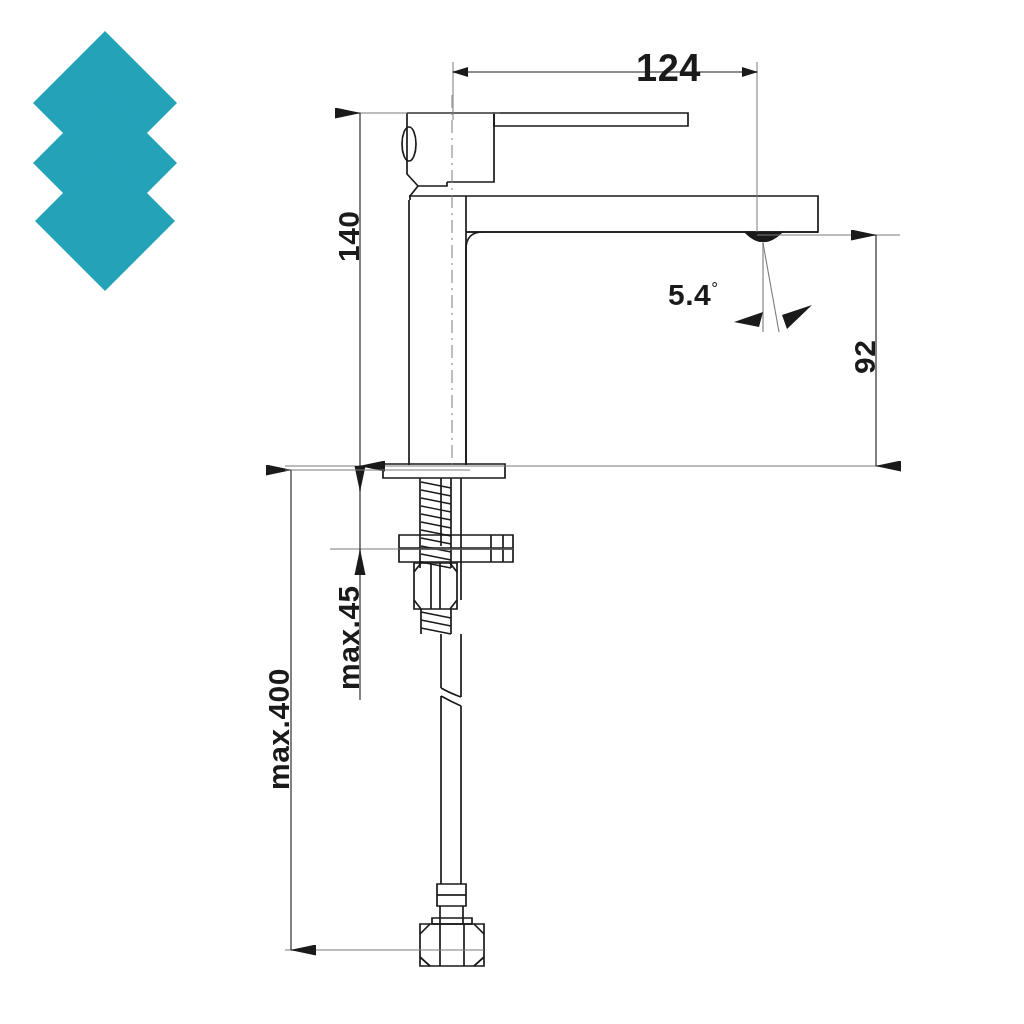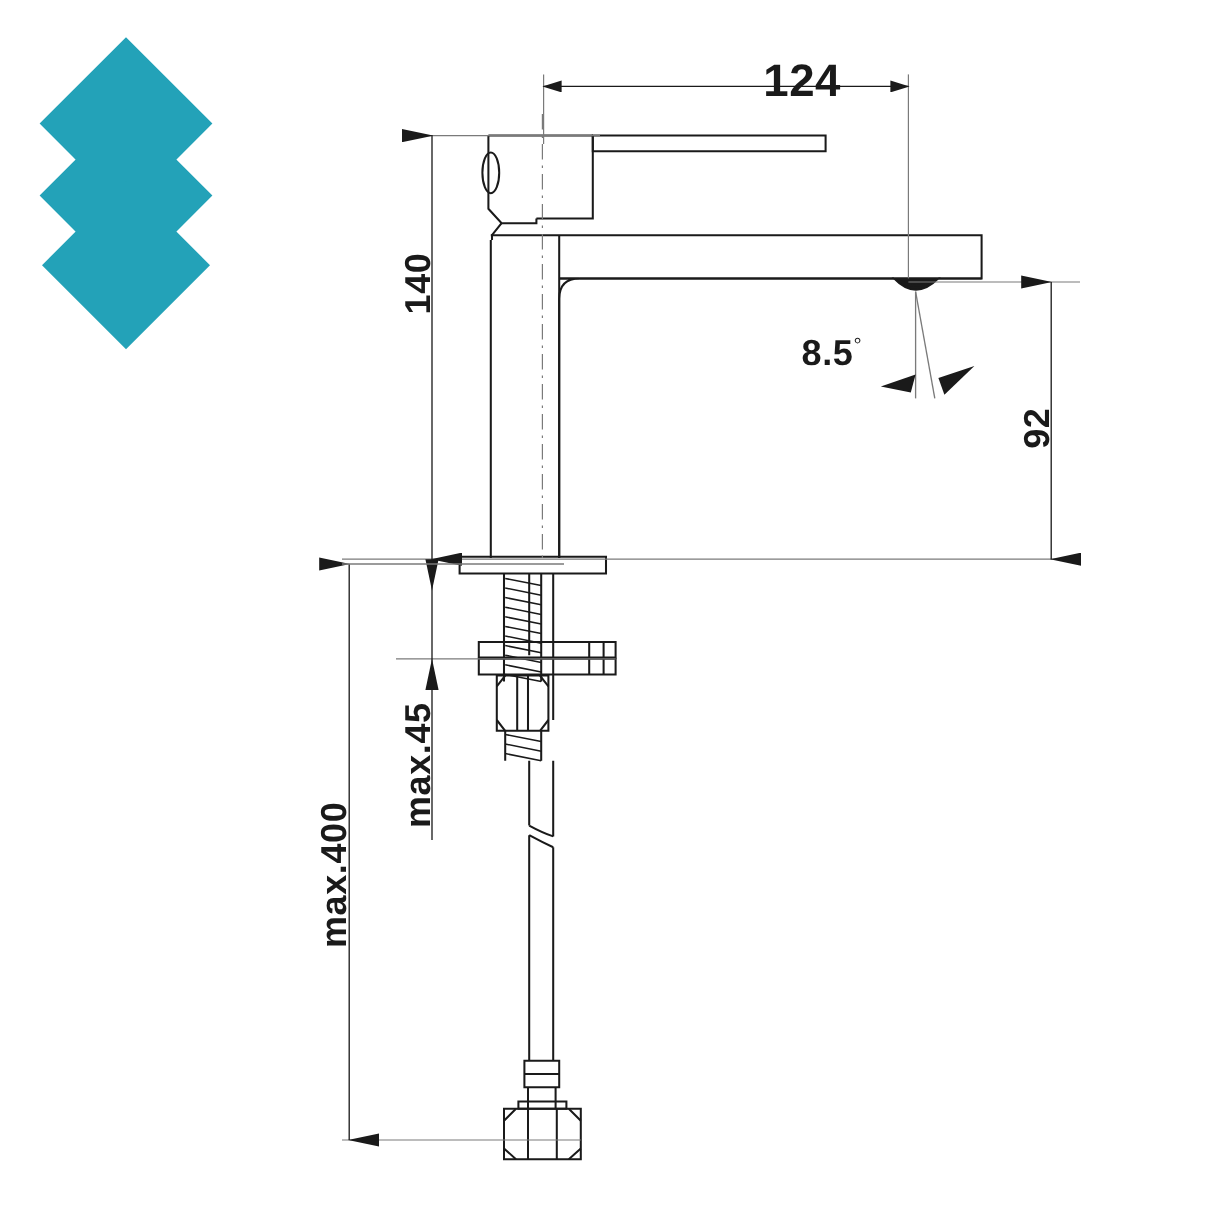--- a/index.html
+++ b/index.html
@@ -160,15 +160,15 @@
   <div class="dimtext" id="lbl-124">124</div>
 
   <div class="dimtext" id="lbl-140">140</div>
 
   <div class="dimtext" id="lbl-92">92</div>
 
   <div class="dimtext" id="lbl-max45">max.45</div>
 
   <div class="dimtext" id="lbl-max400">max.400</div>
 
-  <div class="dimtext" id="lbl-angle"><span>8.5</span><span class="deg">°</span></div>
+  <div class="dimtext" id="lbl-angle"><span>5.4</span><span class="deg">°</span></div>
 
 </div>
 
 </body></html>

